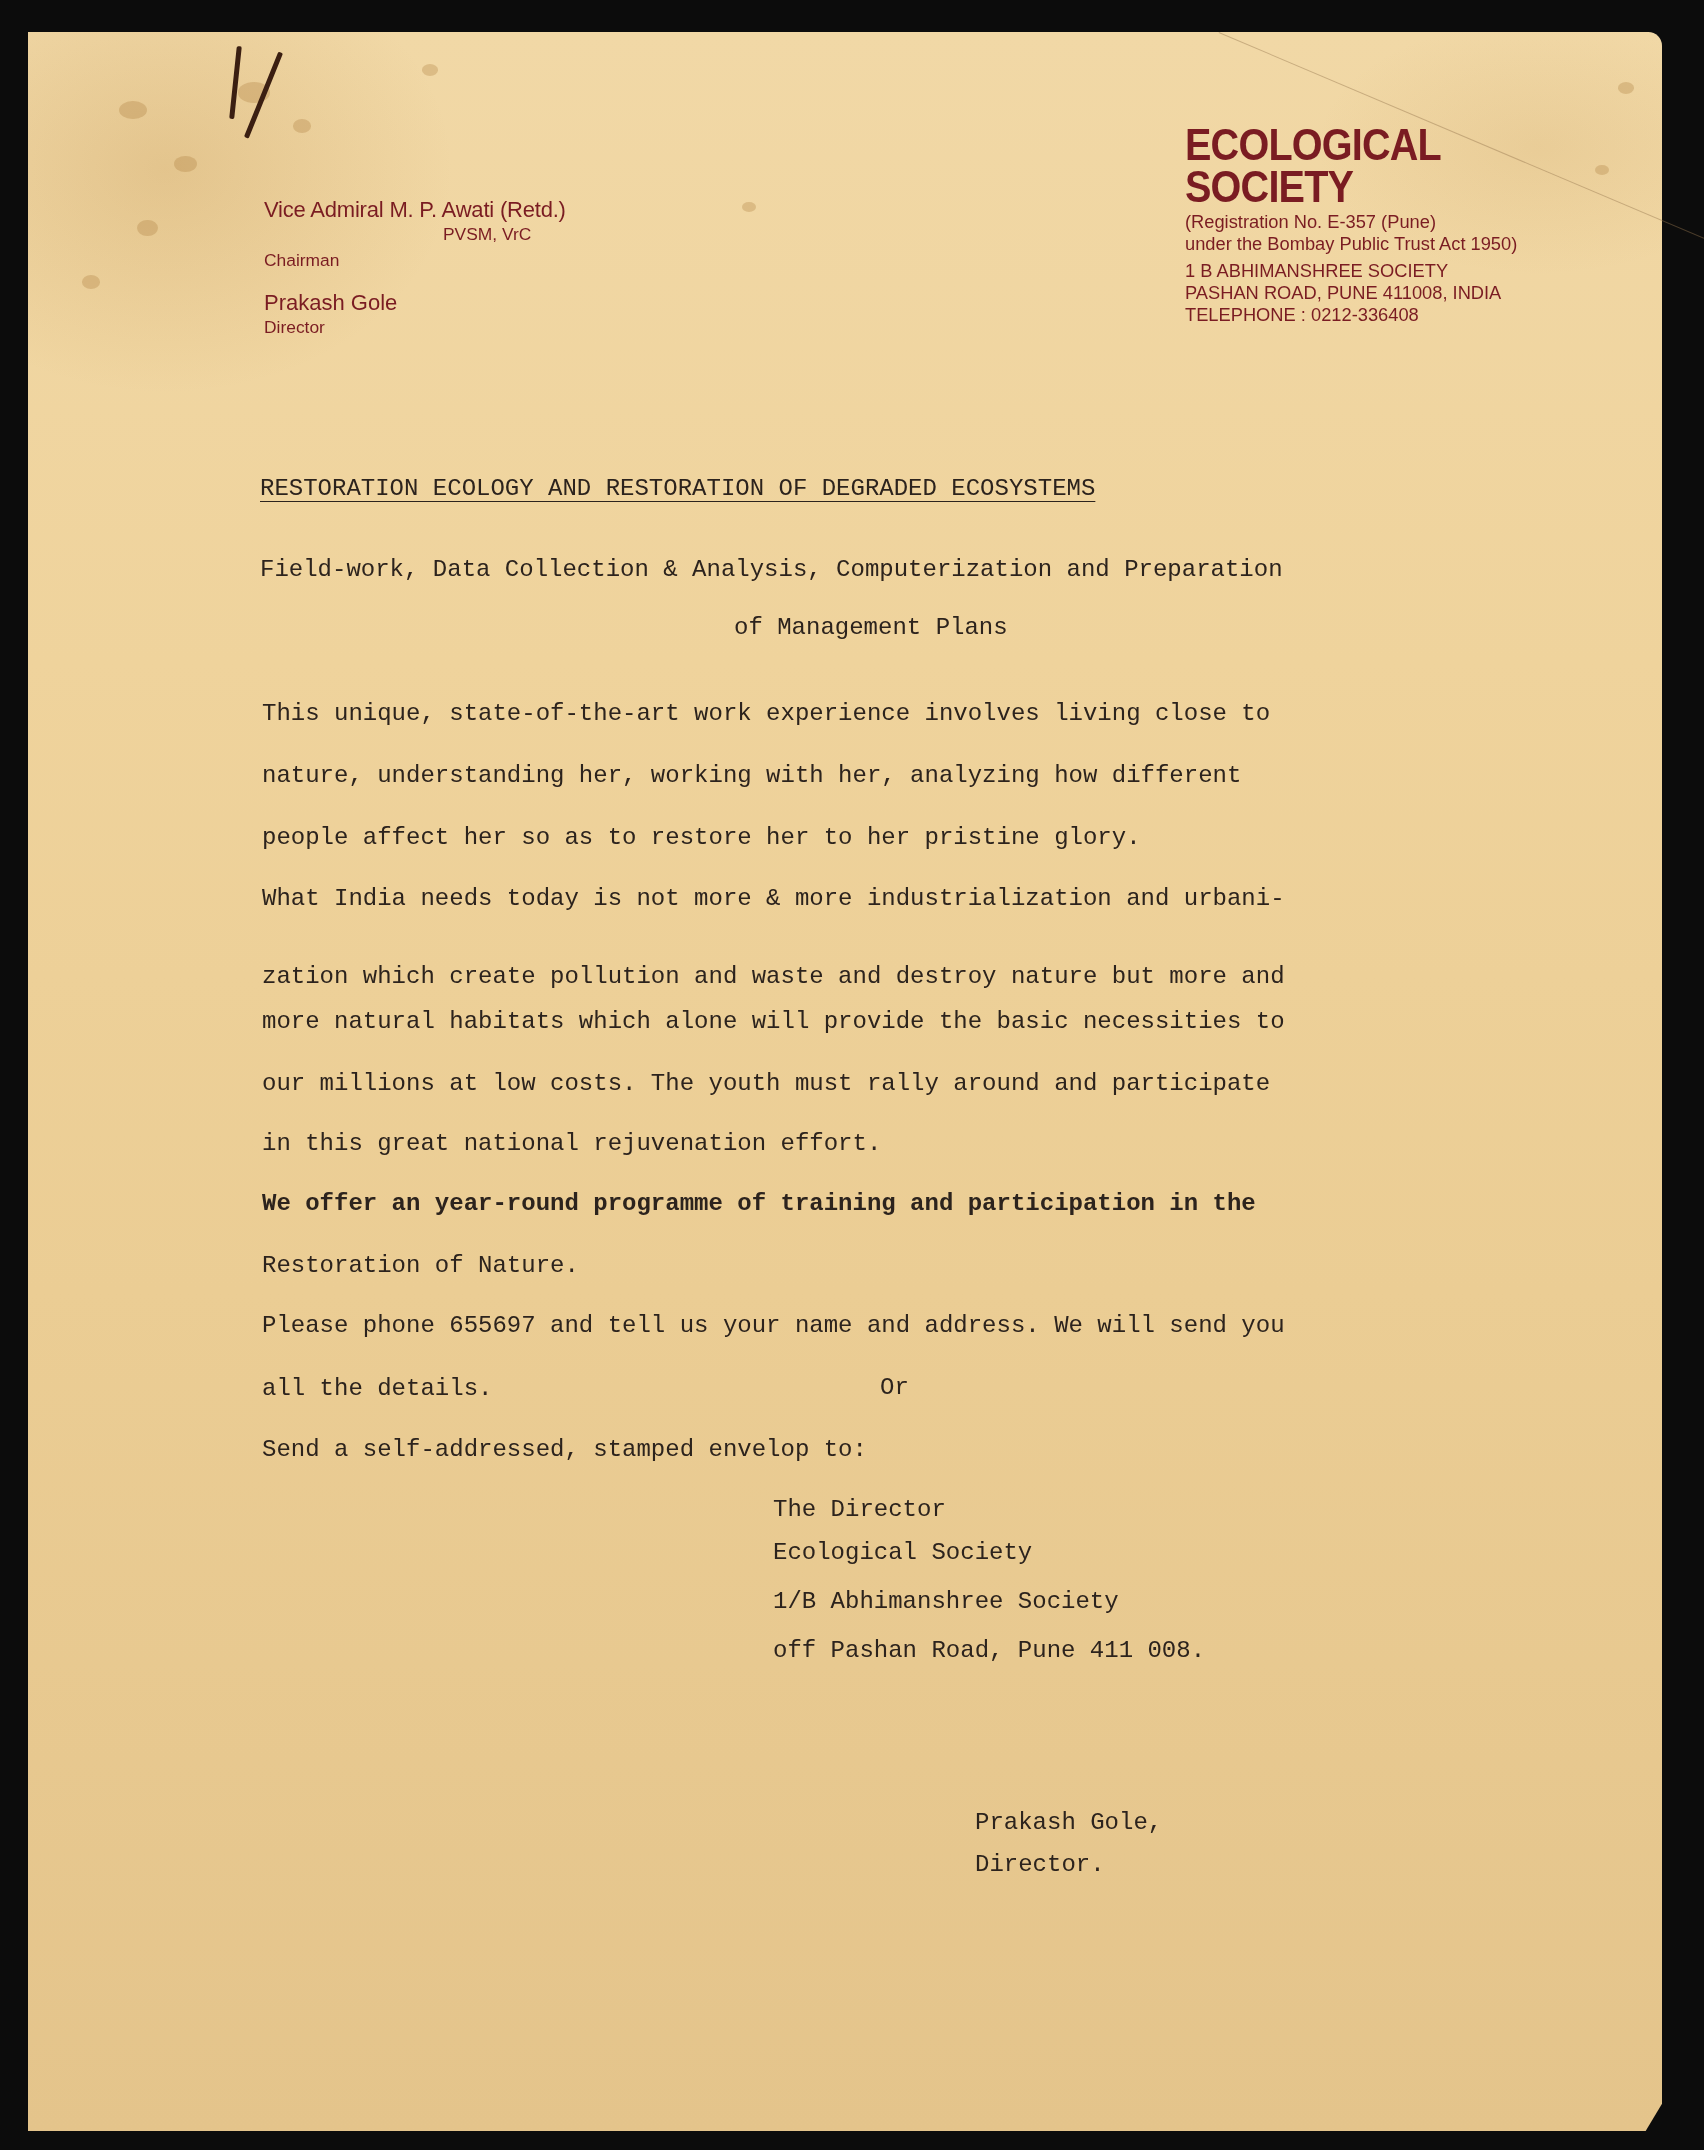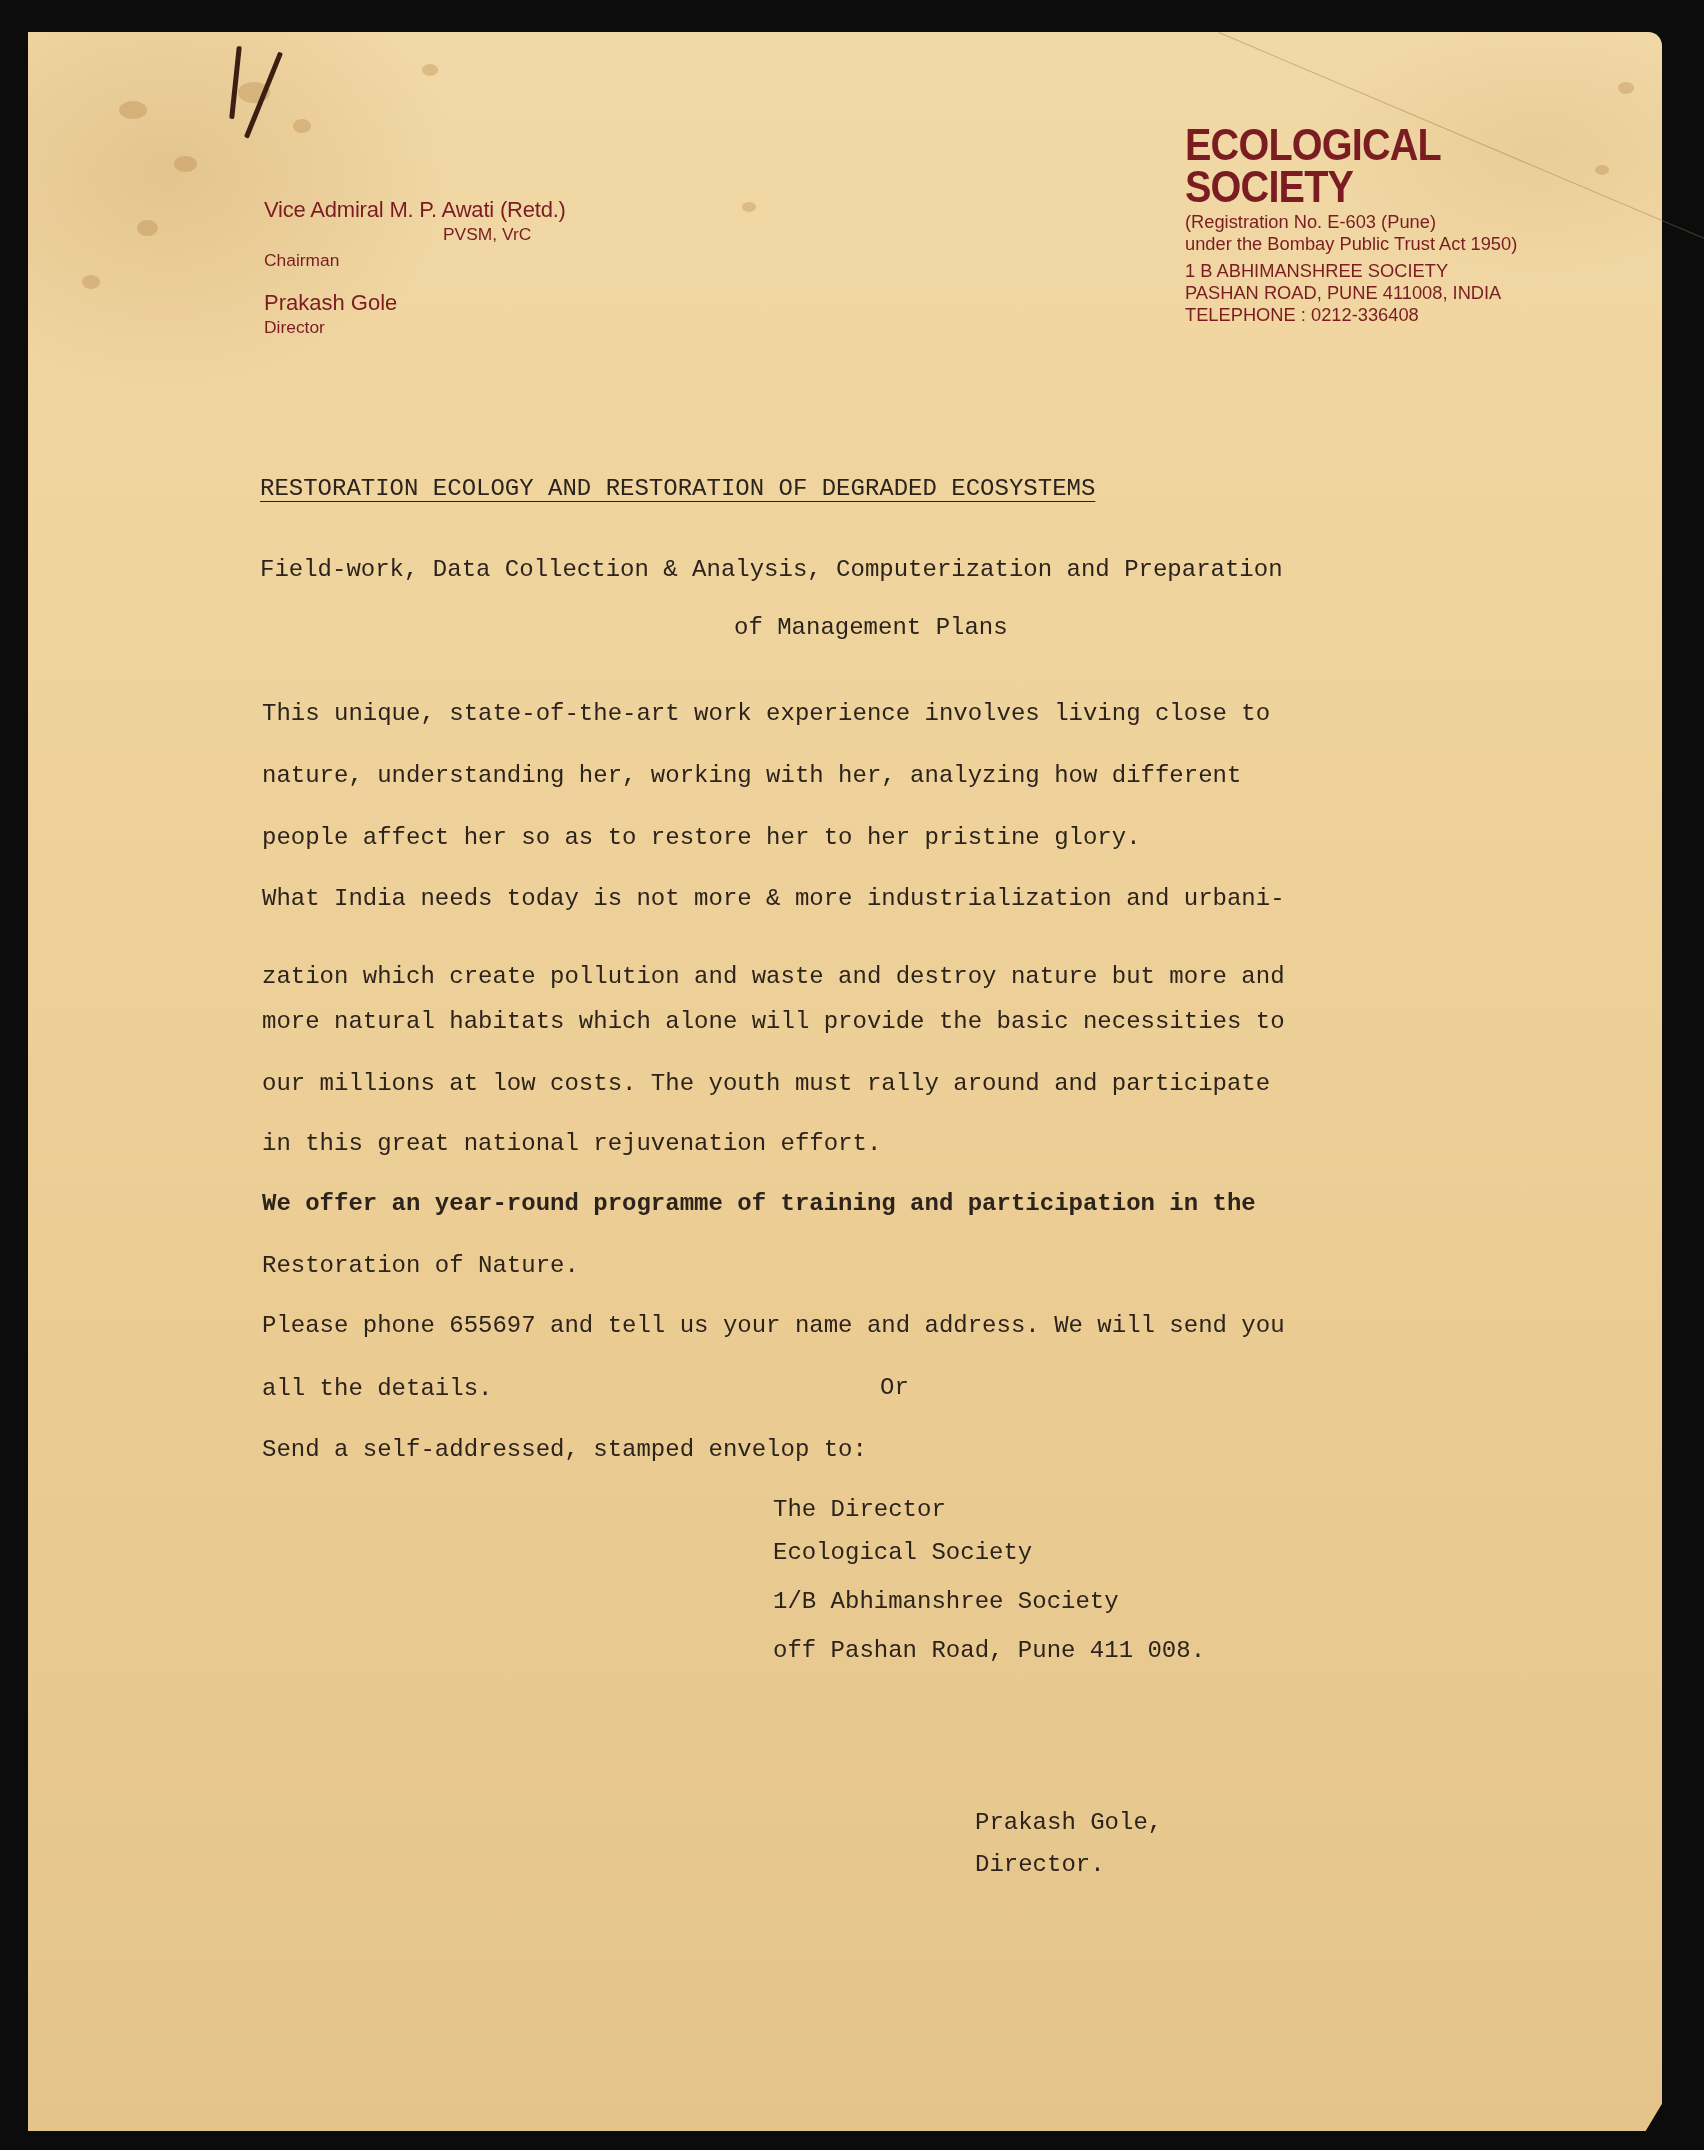--- a/index.html
+++ b/index.html
@@ -114,21 +114,21 @@
   <div class="lh-name1">Vice Admiral M. P. Awati (Retd.)</div>
   <div class="lh-honors">PVSM, VrC</div>
   <div class="lh-role">Chairman</div>
   <div class="lh-name2">Prakash Gole</div>
   <div class="lh-role2">Director</div>
 </div>
 
 <div class="lh lh-right">
   <div class="org-name">ECOLOGICAL</div>
   <div class="org-name">SOCIETY</div>
-  <div class="org-line" style="margin-top:2.7px;">(Registration No. E-603 (Pune)</div>
+  <div class="org-line" style="margin-top:2.7px;">(Registration No. E-357 (Pune)</div>
   <div class="org-line">under the Bombay Public Trust Act 1950)</div>
   <div class="org-line gap">1 B ABHIMANSHREE SOCIETY</div>
   <div class="org-line">PASHAN ROAD, PUNE 411008, INDIA</div>
   <div class="org-line">TELEPHONE : 0212-336408</div>
 </div>
 
 <div class="typed title">RESTORATION ECOLOGY AND RESTORATION OF DEGRADED ECOSYSTEMS</div>
 <div class="typed subtitle1">Field-work, Data Collection &amp; Analysis, Computerization and Preparation</div>
 <div class="typed subtitle2">of Management Plans</div>
 

